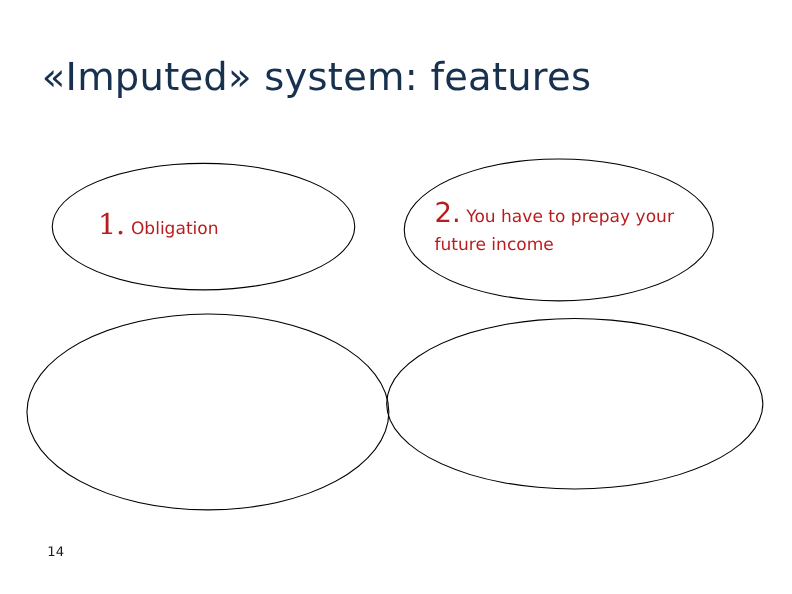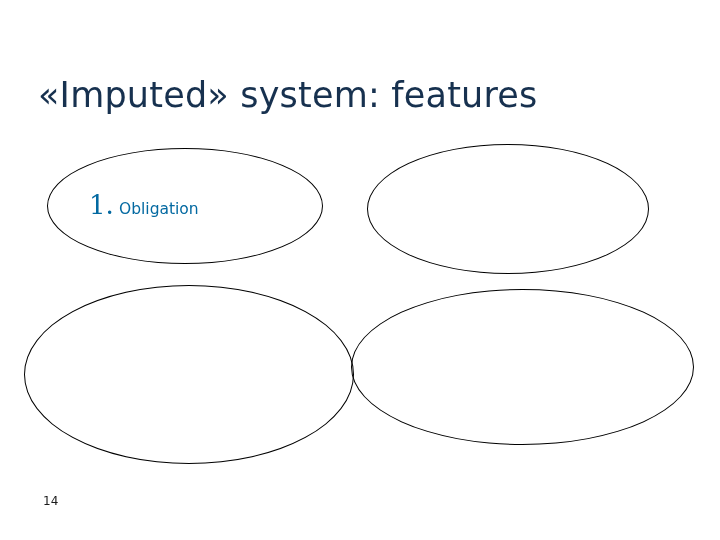--- a/index.html
+++ b/index.html
@@ -24,36 +24,35 @@
     left: 38px;
     top: 50px;
     width: 640px;
     font-family: "DejaVu Sans", "Liberation Sans", sans-serif;
     font-size: 35px;
     font-weight: 400;
     line-height: 42px;
     letter-spacing: 0.2px;
     color: #17314f;
     white-space: nowrap;
-    margin-top: 24px;
   }
 
   
   .oval {
     position: absolute;
     border: 1.6px solid #000000;
     border-radius: 50%;
     background: transparent;
     box-sizing: border-box;
   }
 
   
   .oval-text {
     position: absolute;
-    color: #0369a1;
+    color: #b91c1c;
     font-family: "DejaVu Sans", "Liberation Sans", sans-serif;
     font-size: 15.5px;
     line-height: 25px;
     font-weight: 400;
     white-space: pre-wrap;
   }
   .oval-num {
     font-family: "DejaVu Serif", "Liberation Serif", serif;
     font-size: 26px;
     line-height: 25px;
@@ -95,20 +94,21 @@
 <body>
 
 <div id="slide">
 
   <div id="slide-title">«Imputed» system: features</div>
 
   <div class="oval" id="oval-1"></div>
   <div class="oval-text" id="text-1"><span class="oval-num">1. </span><span class="oval-body">Obligation</span></div>
 
   <div class="oval" id="oval-2"></div>
+  <div class="oval-text" id="text-2"><span class="oval-num sans">2. </span><span class="oval-body">You have to prepay your future income</span></div>
 
   <div class="oval" id="oval-3"></div>
 
   <div class="oval" id="oval-4"></div>
 
   <div id="page-number">14</div>
 
 </div>
 
 </body></html>

